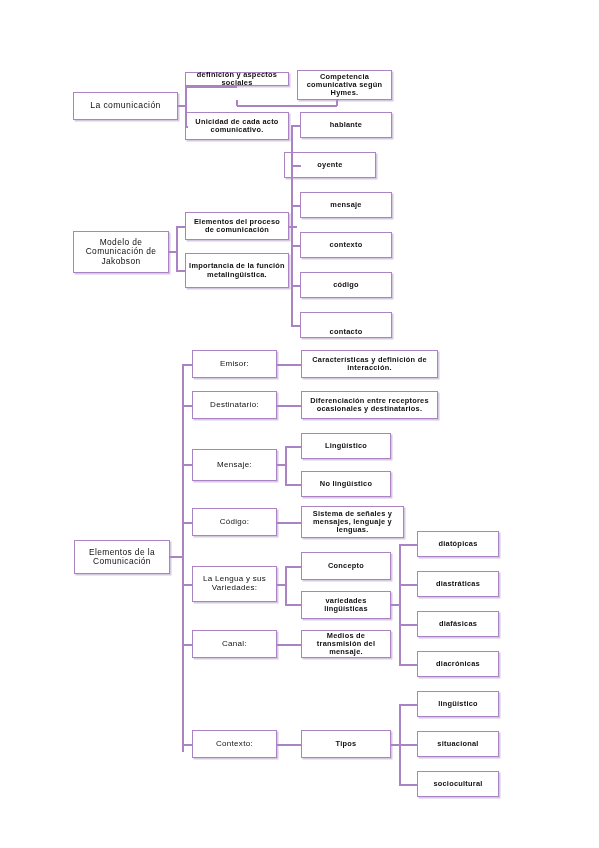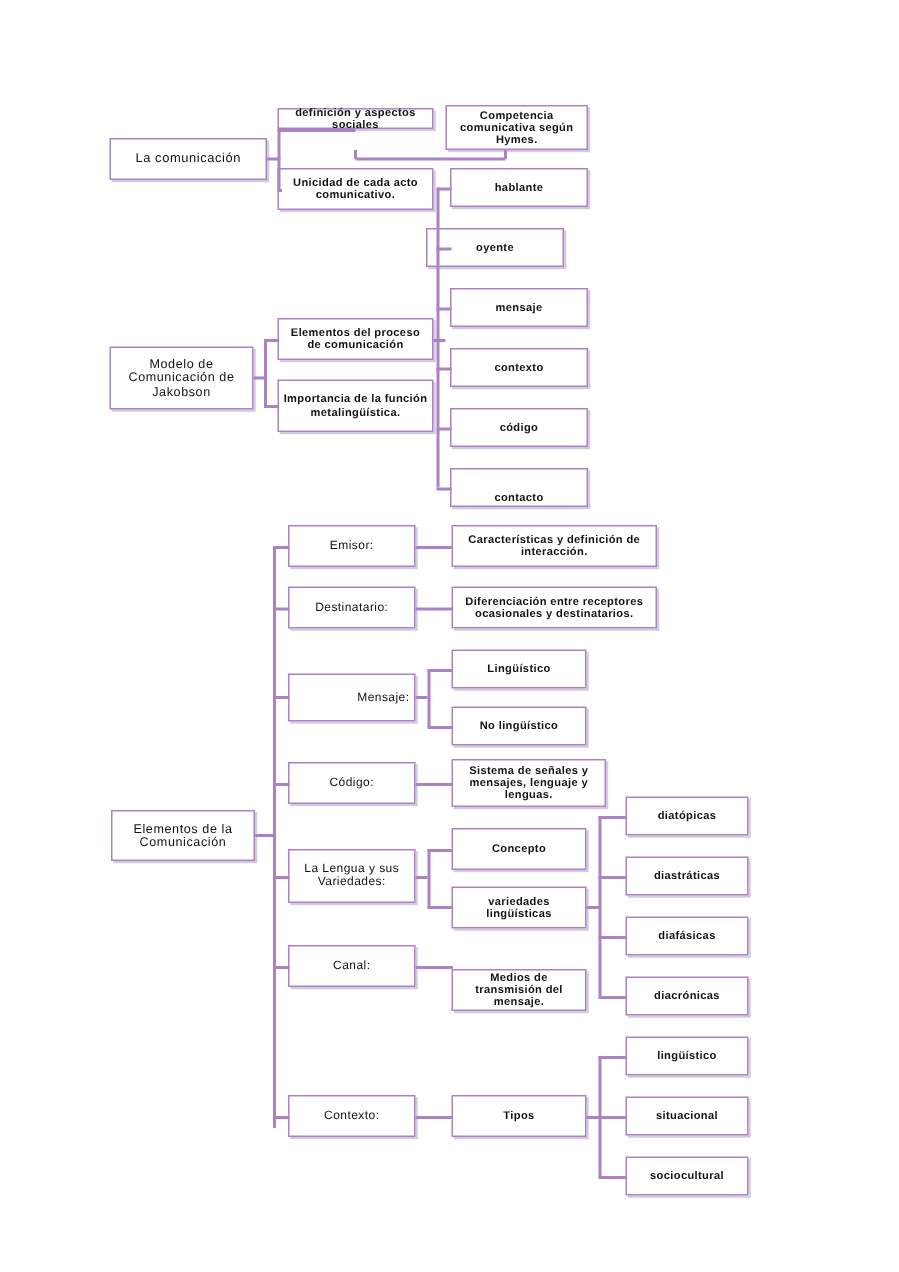--- a/index.html
+++ b/index.html
@@ -171,21 +171,21 @@
 
   <div class="node mid" style="left:192px; top:391px; width:85px; height:28px;">
     <span>Destinatario:</span>
   </div>
   <div class="hline" style="left:182px; top:405px; width:11px;"></div>
   <div class="node" style="left:301px; top:391px; width:137px; height:28px;">
     <span>Diferenciación entre receptores ocasionales y destinatarios.</span>
   </div>
   <div class="hline" style="left:277px; top:405px; width:25px;"></div>
 
-  <div class="node mid" style="left:192px; top:449px; width:85px; height:32px;text-align:right;">
+  <div class="node mid" style="left:192px; top:449px; width:85px; height:32px;">
     <span>Mensaje:</span>
   </div>
   <div class="hline" style="left:182px; top:464px; width:11px;"></div>
   <div class="node" style="left:301px; top:433px; width:90px; height:26px;">
     <span>Lingüístico</span>
   </div>
   <div class="node" style="left:301px; top:471px; width:90px; height:26px;">
     <span>No lingüístico</span>
   </div>
   <div class="hline" style="left:277px; top:464px; width:8px;"></div>
@@ -233,21 +233,21 @@
   <div class="vline" style="left:399px; top:544px; height:121px;"></div>
   <div class="hline" style="left:399px; top:544px; width:19px;"></div>
   <div class="hline" style="left:399px; top:584px; width:19px;"></div>
   <div class="hline" style="left:399px; top:624px; width:19px;"></div>
   <div class="hline" style="left:399px; top:664px; width:19px;"></div>
 
   <div class="node mid" style="left:192px; top:630px; width:85px; height:28px;">
     <span>Canal:</span>
   </div>
   <div class="hline" style="left:182px; top:644px; width:11px;"></div>
-  <div class="node" style="left:301px; top:630px; width:90px; height:28px;margin-top:16px;">
+  <div class="node" style="left:301px; top:630px; width:90px; height:28px;">
     <span>Medios de transmisión del mensaje.</span>
   </div>
   <div class="hline" style="left:277px; top:644px; width:25px;"></div>
 
   <div class="node mid" style="left:192px; top:730px; width:85px; height:28px;">
     <span>Contexto:</span>
   </div>
   <div class="hline" style="left:182px; top:744px; width:11px;"></div>
   <div class="node" style="left:301px; top:730px; width:90px; height:28px;">
     <span>Tipos</span>

